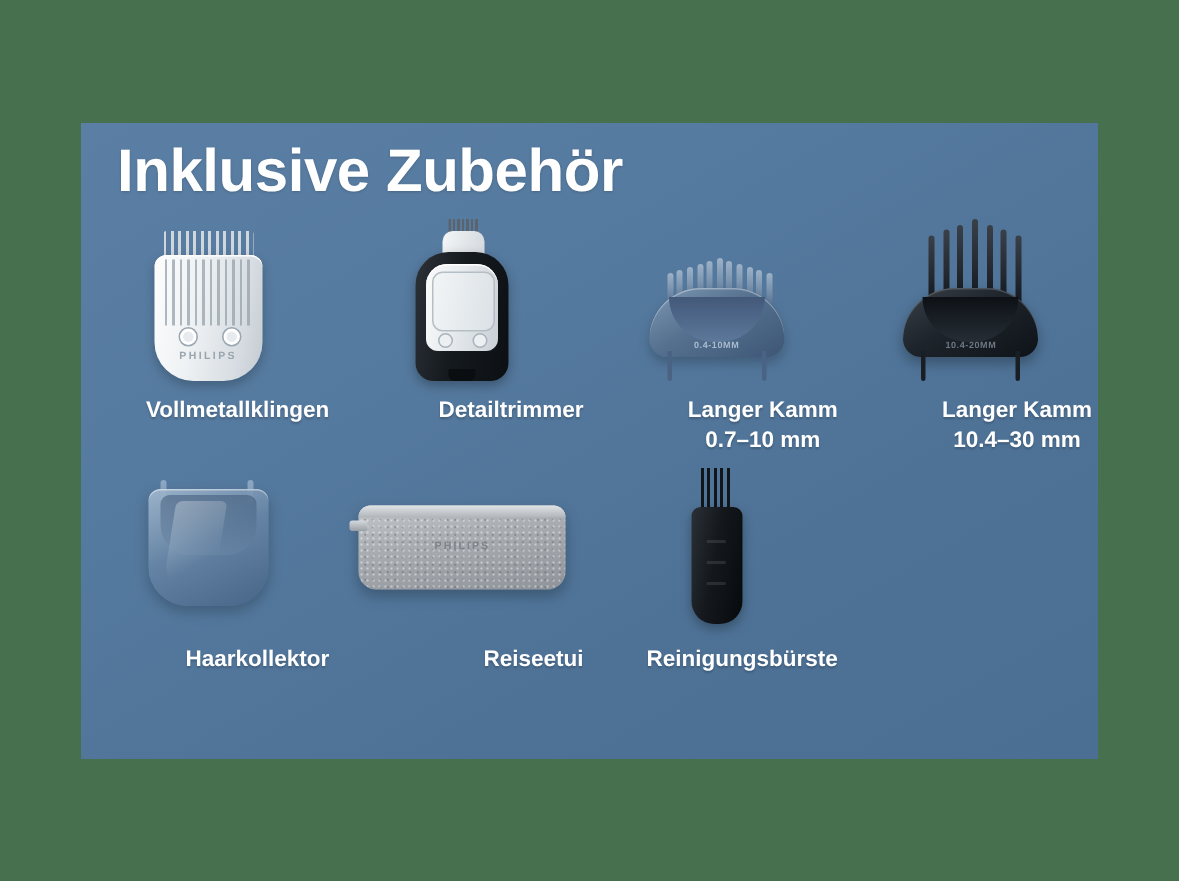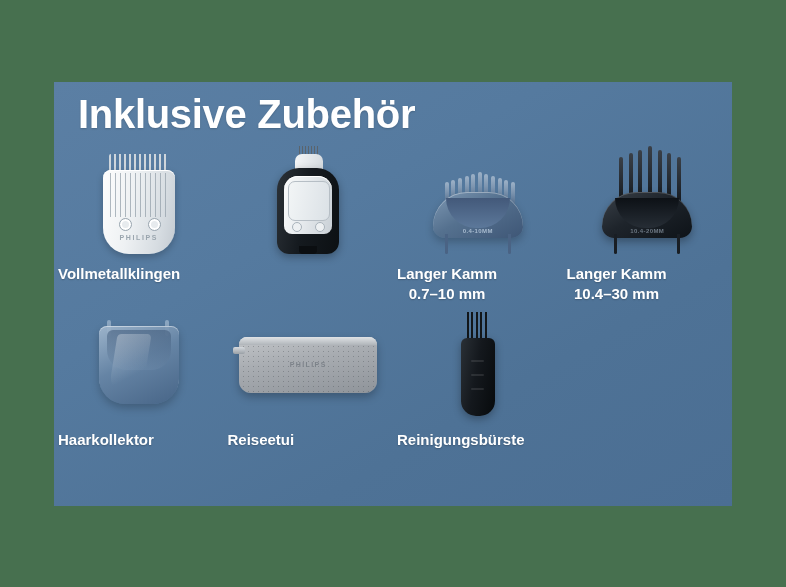--- a/index.html
+++ b/index.html
@@ -23,21 +23,21 @@
     font-size:40px;font-weight:700;color:#ffffff;
     letter-spacing:-0.3px;
     text-shadow:0 1px 2px rgba(0,0,0,.18);
   }
 
   .grid{
     position:absolute;left:0;top:60px;width:678px;
     display:grid;grid-template-columns:repeat(4,1fr);
     row-gap:4px;
   }
-  .cell{display:flex;flex-direction:column;align-items:flex-start;}
+  .cell{display:flex;flex-direction:column;align-items:flex-end;}
   .art{height:112px;width:100%;display:flex;align-items:flex-end;justify-content:center;position:relative;}
   .art.row2{height:112px;align-items:center;}
   .cap{
     margin-top:10px;text-align:center;color:#ffffff;
     font-size:15px;font-weight:700;line-height:1.32;
     text-shadow:0 1px 1.5px rgba(0,0,0,.22);
     padding:0 4px;
   }
   .cap .reg{font-weight:400;}
   .cap .bold{font-weight:700;}
@@ -285,20 +285,21 @@
             <div class="dteeth"></div>
             <div class="neck"></div>
             <div class="shell"></div>
             <div class="plate"></div>
             <div class="inner"></div>
             <div class="dhole l"></div>
             <div class="dhole r"></div>
             <div class="foot"></div>
           </div>
         </div>
+        <div class="cap">Detailtrimmer</div>
       </div>
 
       <div class="cell">
         <div class="art">
           <div class="comb short" id="comb-short">
               <div class="ct" style="height: 33.8551px; left: 82px;"></div>
               <div class="ct" style="height: 35.8841px; left: 75.4px;"></div>
               <div class="ct" style="height: 37.913px; left: 68.8px;"></div>
               <div class="ct" style="height: 39.942px; left: 62.2px;"></div>
               <div class="ct" style="height: 41.971px; left: 55.6px;"></div>

